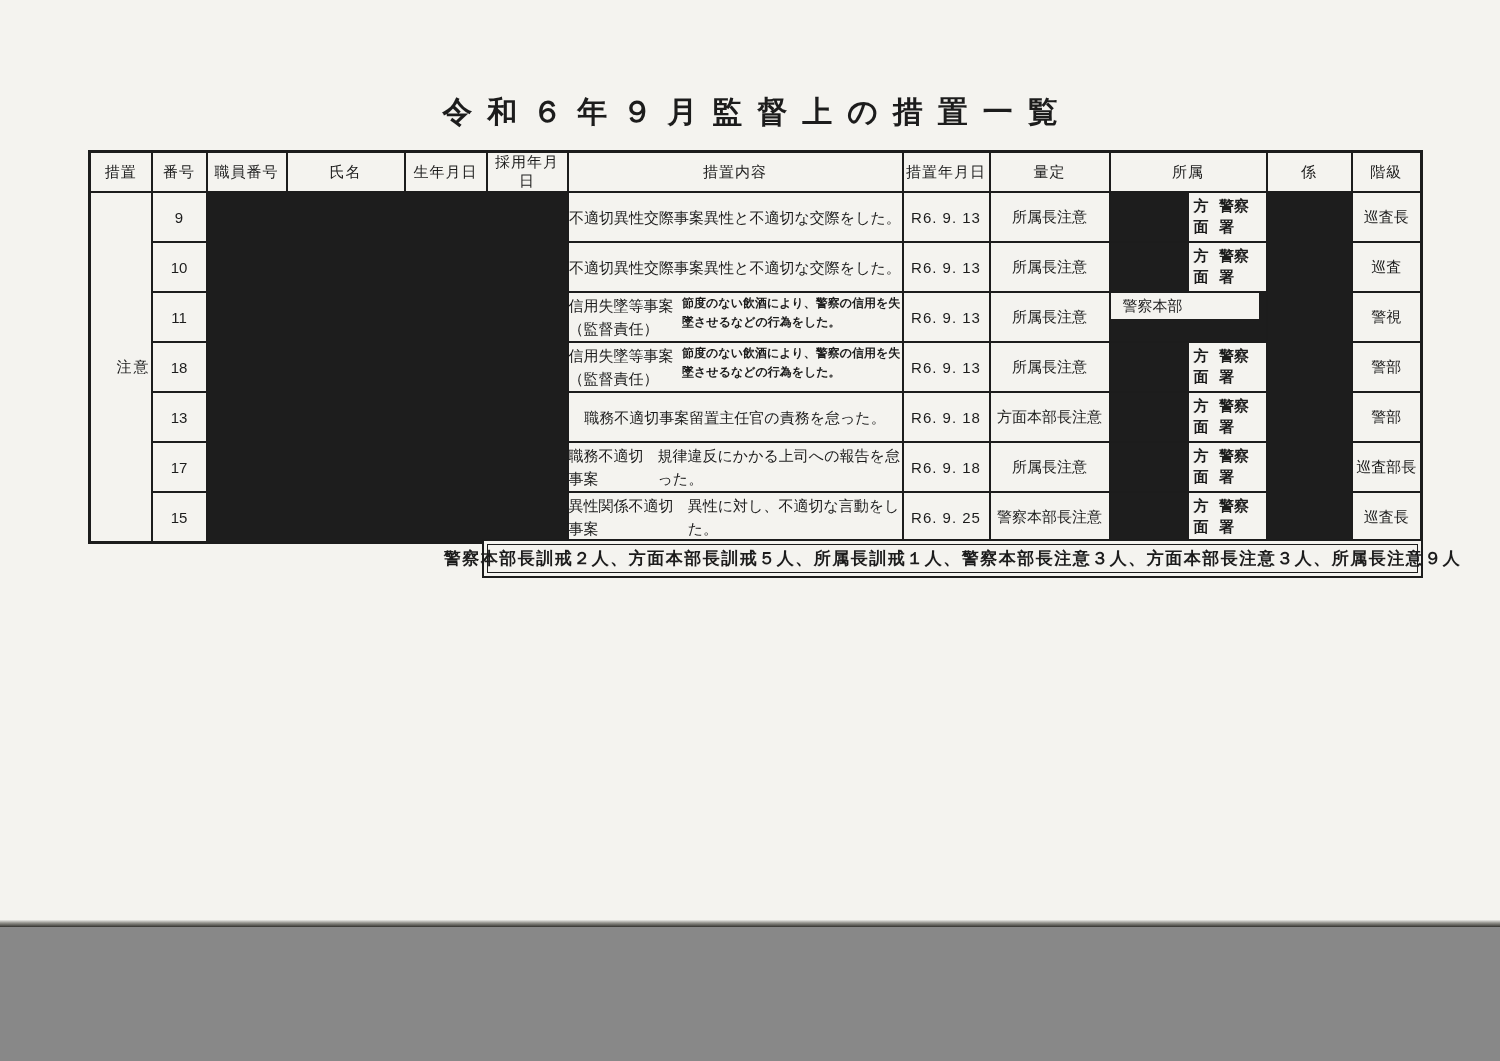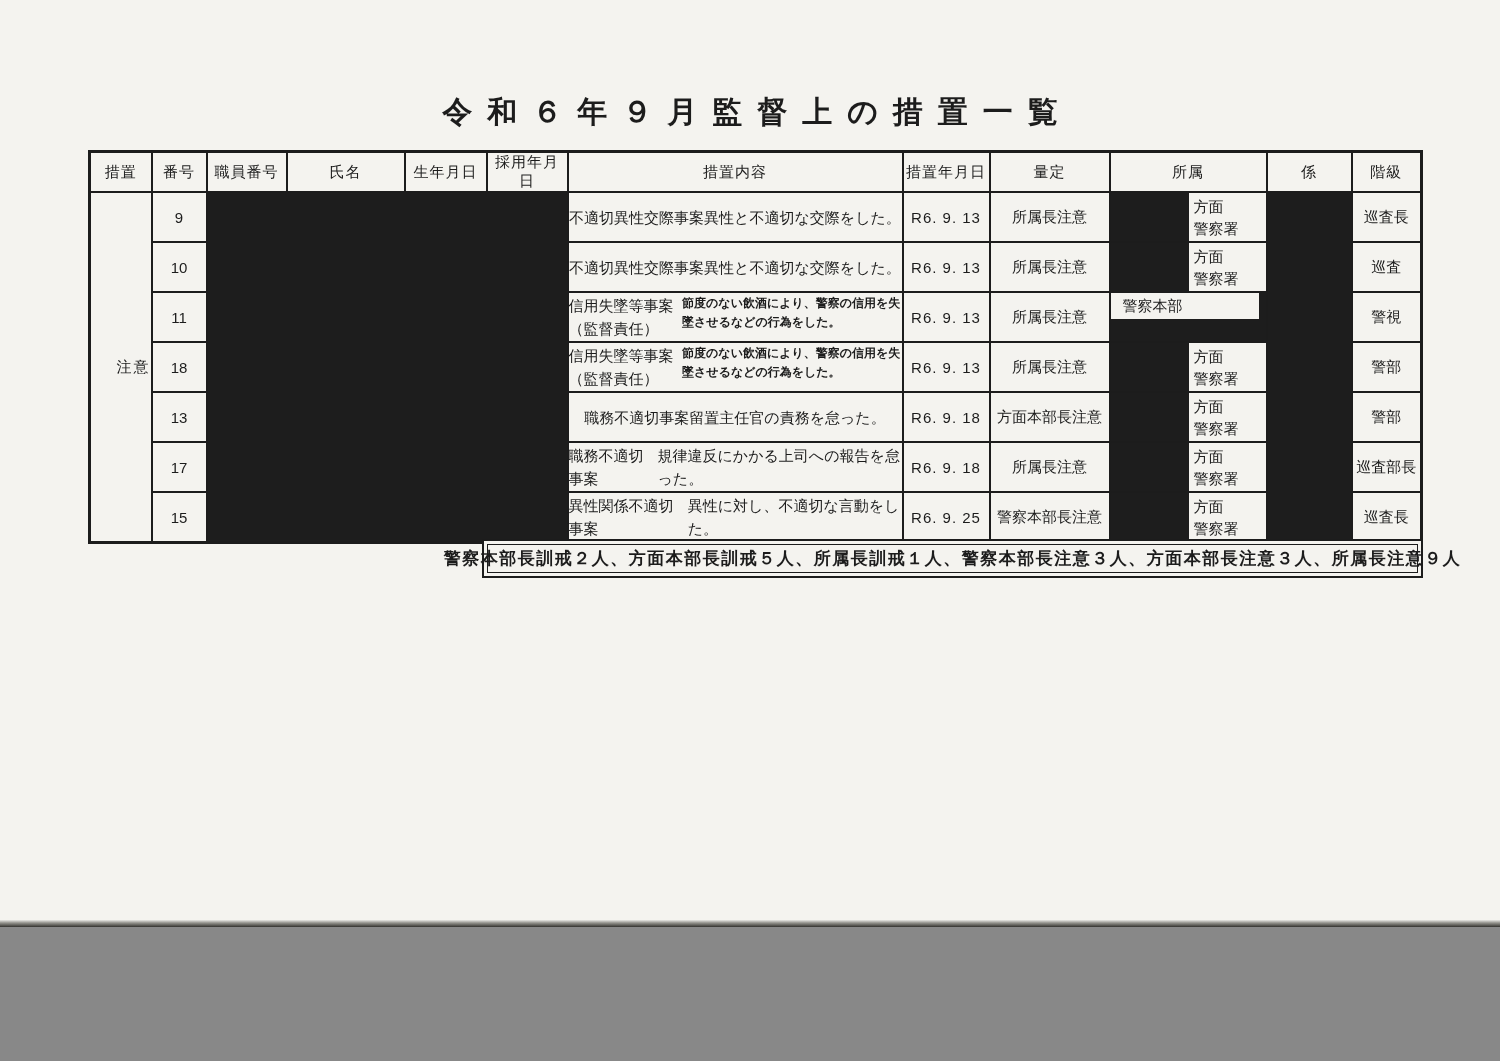--- a/index.html
+++ b/index.html
@@ -63,21 +63,21 @@
   .case-detail.small{font-size:12px;line-height:19px;font-weight:600;}
   .date-cell{text-align:center;letter-spacing:1px;}
   .assessment-cell{text-align:center;}
   .rank-cell{text-align:center;}
   .num-cell{text-align:center;}
   .measure-group-cell{text-align:right;font-size:16px;letter-spacing:2px;}
   
   .affil-cell{padding:0;}
   .affil-split{display:flex;height:48px;align-items:stretch;}
   .affil-redact{width:78px;background:var(--redact);flex:0 0 78px;}
-  .affil-text{flex:1;display:flex;flex-direction:column;justify-content:space-around;padding:2px 8px 2px 5px;}
+  .affil-text{flex:1;display:flex;flex-direction:row;justify-content:space-around;padding:2px 8px 2px 5px;font-weight:bold;}
   .affil-line{line-height:21px;text-align:left;}
   
   .affil-hq{position:relative;background:var(--redact);padding:0;}
   .hq-strip{
     position:absolute;top:0;left:0;
     width:148px;height:26px;
     background:var(--paper);
     line-height:26px;
     padding-left:12px;
     box-sizing:border-box;

